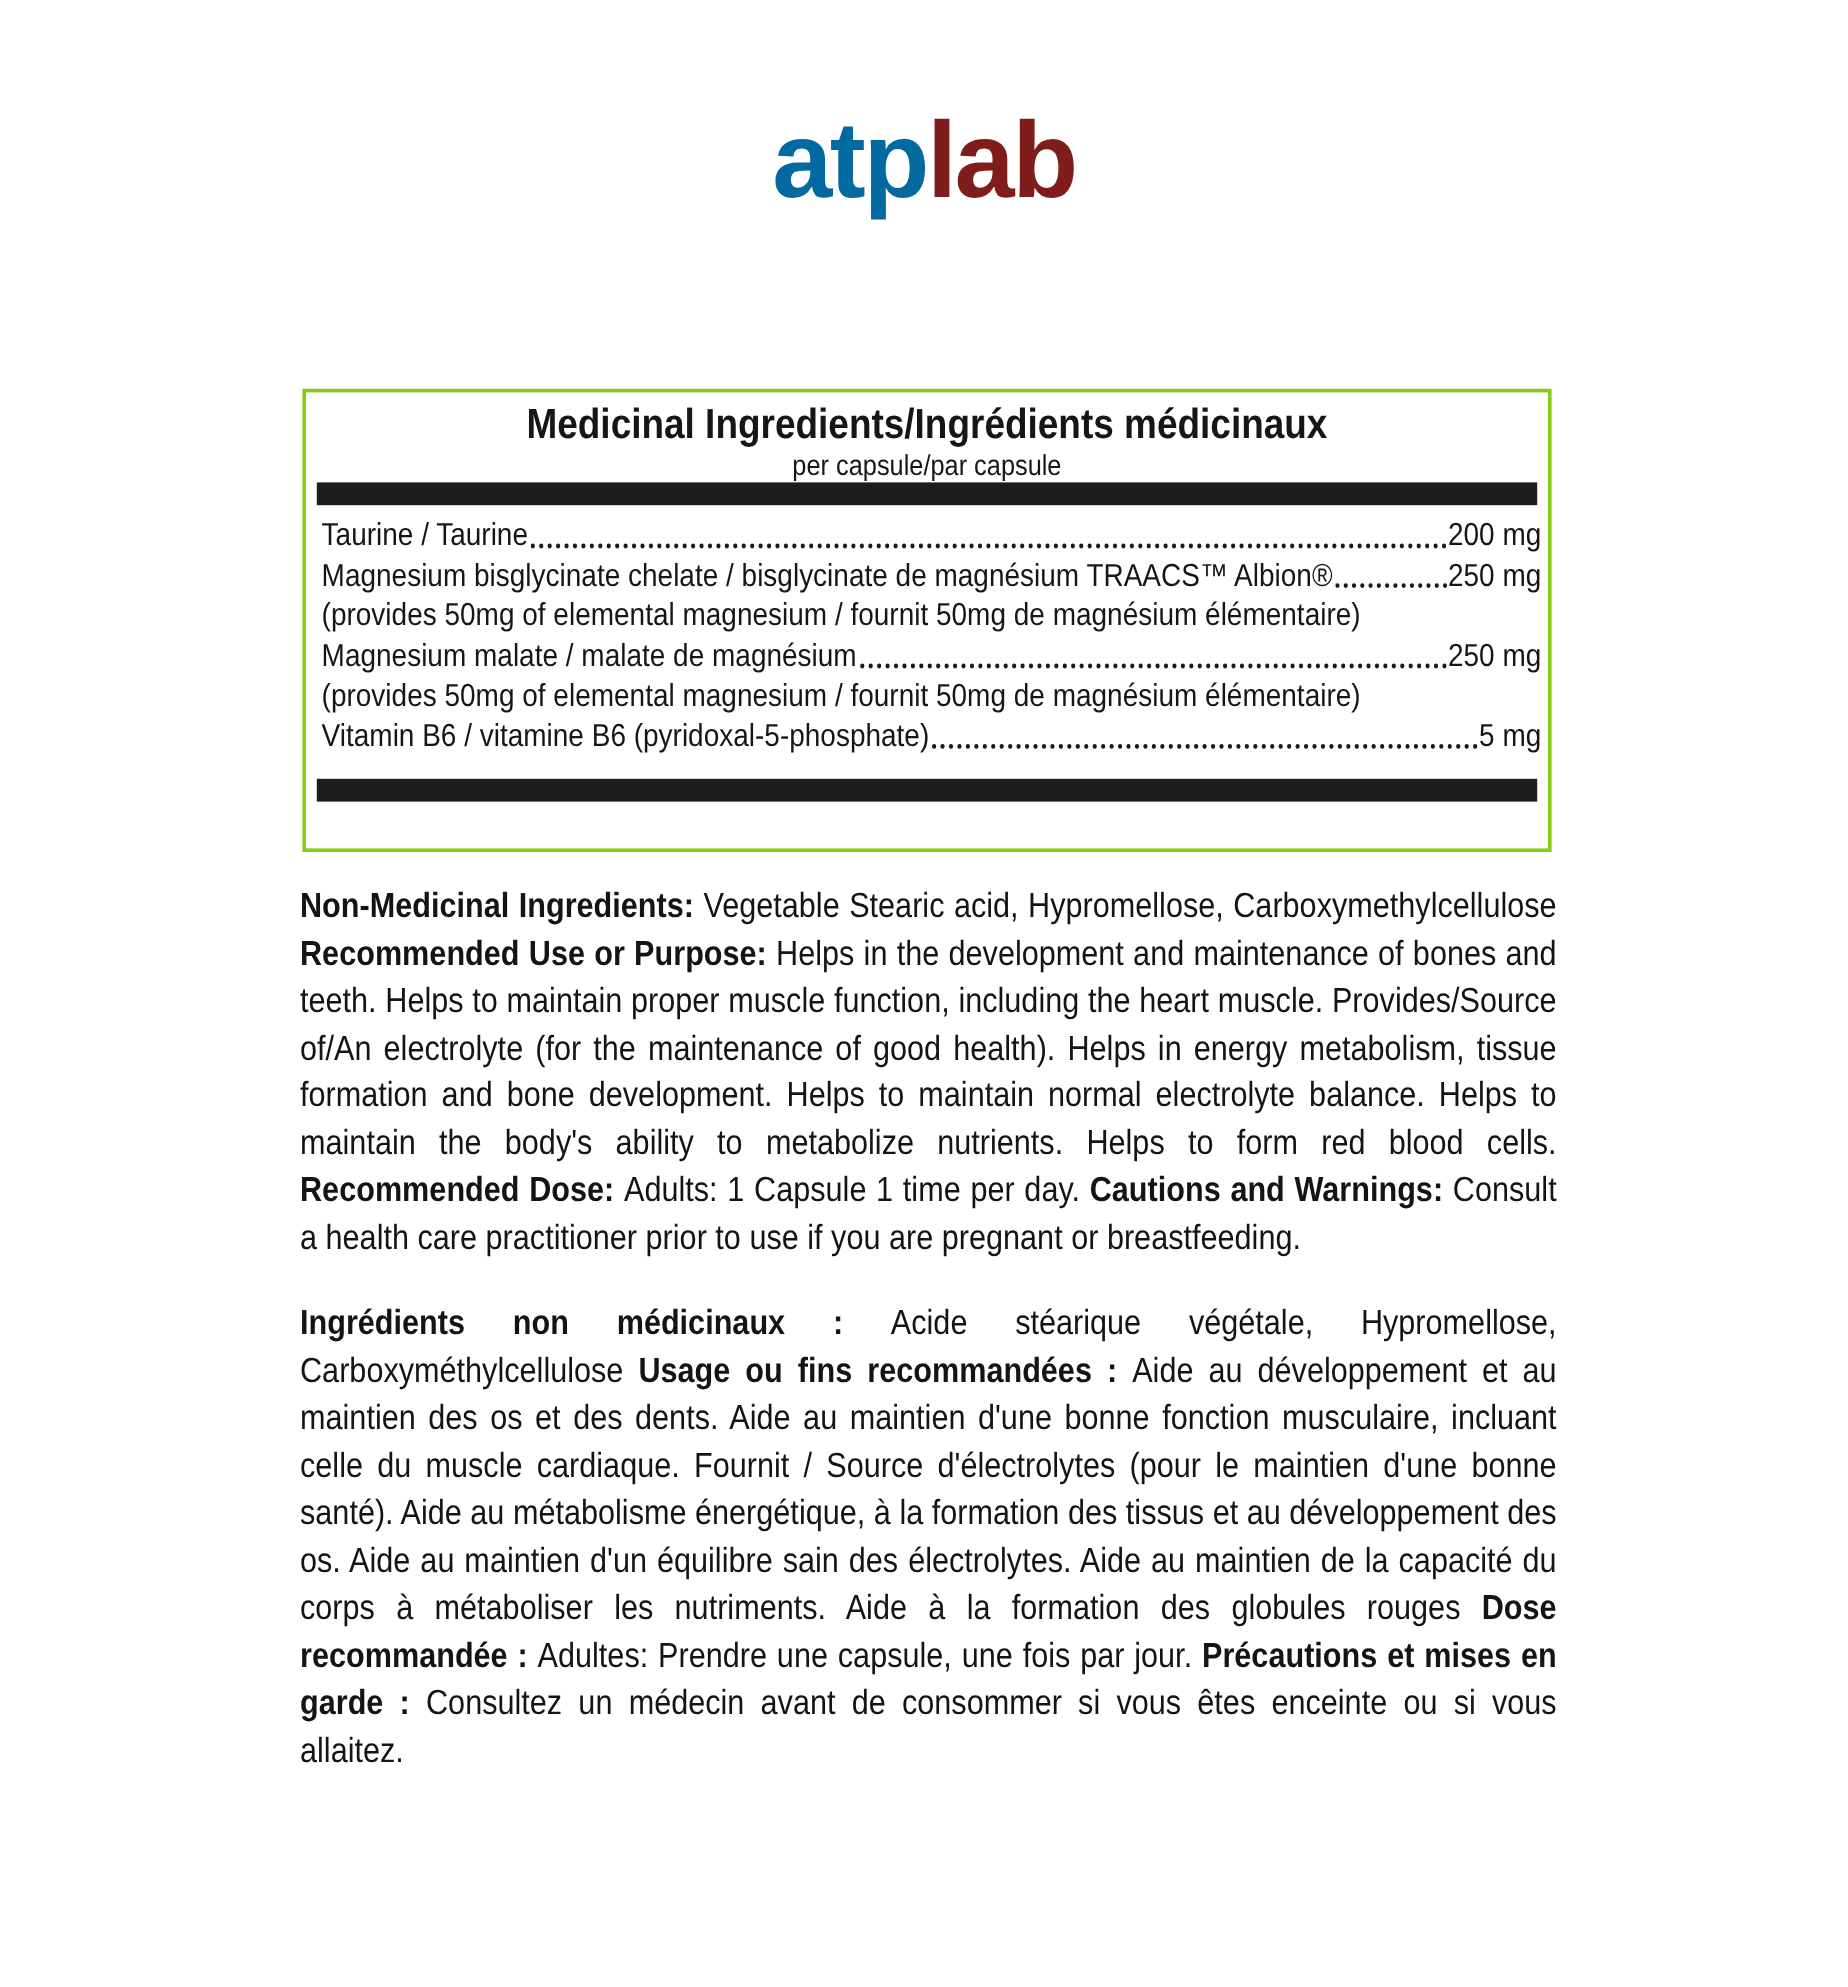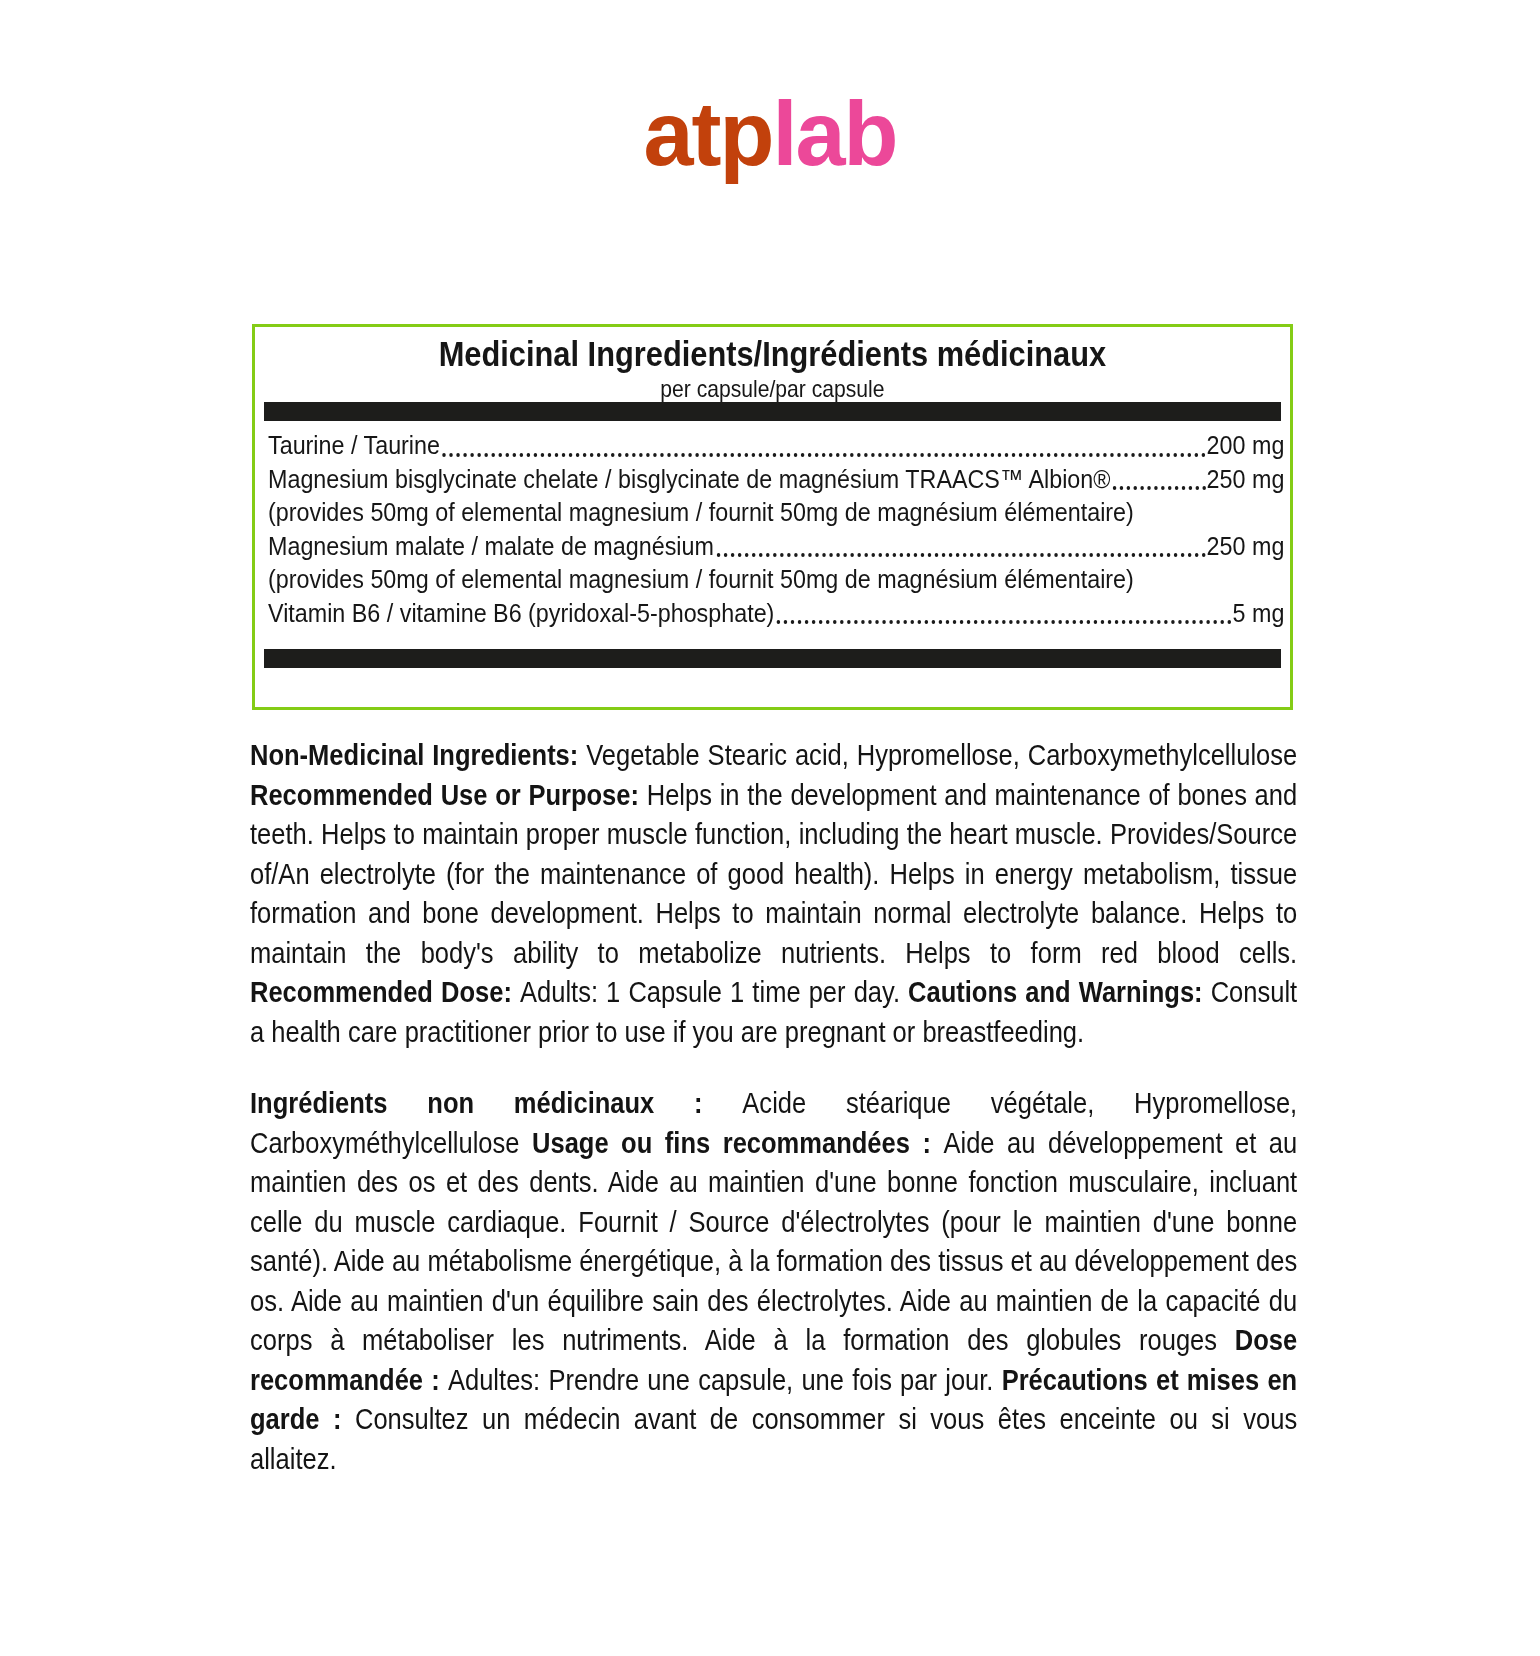--- a/index.html
+++ b/index.html
@@ -75,21 +75,21 @@
   .para-en { top:736px; }
   .para-fr { top:1084px; }
   .para b { font-weight:bold; }
 </style>
 </head>
 <body>
 
 <div class="page">
 
   <div class="logo">
-    <span style="color: #c2410c;">atp</span><span style="color: #ec4899;">lab</span>
+    <span style="color: #0369a1;">atp</span><span style="color: #7f1d1d;">lab</span>
   </div>
 
   <div class="panel">
     <div class="panel-head cx">
       <div class="panel-title">Medicinal Ingredients/Ingrédients médicinaux</div>
       <div class="panel-subtitle">per capsule/par capsule</div>
     </div>
     <div class="bar bar-top" style="background: rgb(29, 29, 27);"></div>
     <div class="ing-list cx">
         <div class="ing-row">

